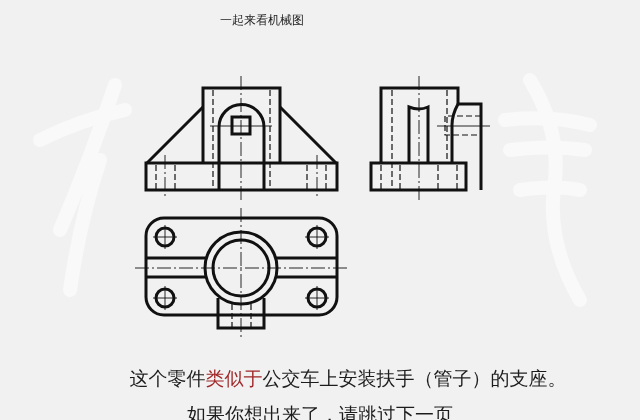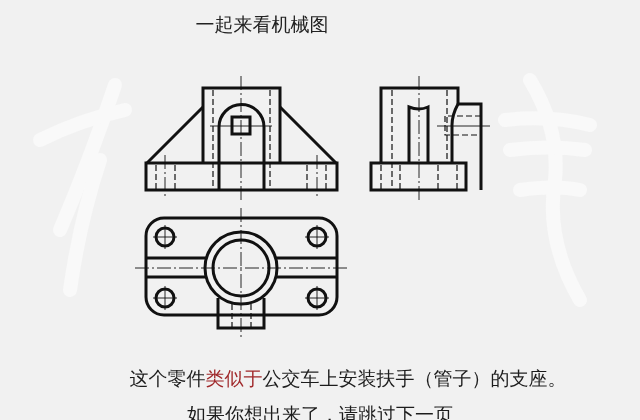--- a/index.html
+++ b/index.html
@@ -5,21 +5,21 @@
   html, body { margin: 0; padding: 0; }
   body {
     width: 640px; height: 420px; overflow: hidden;
     background: #f1f1f1;
     position: relative;
     font-family: "DejaVu Sans", sans-serif;
   }
   .watermark { position: absolute; left: 0; top: 0; width: 640px; height: 420px; pointer-events: none; }
   .title {
     position: absolute; left: 0; width: 524px; top: 12px;
-    text-align: center; font-size: 19px; color: #222; letter-spacing: 0px;
+    text-align: center; font-size: 12px; color: #222; letter-spacing: 0px;
   }
   .drawing { position: absolute; left: 0; top: 0; }
   .caption {
     position: absolute; left: 0; width: 640px; text-align: center;
     font-size: 19px; color: #1c1c1c;
   }
   .caption.line1 { top: 366px; padding-left: 28px; }
   .caption.line2 { top: 402px; }
   .hl { color: #a0282a; }
 </style>

